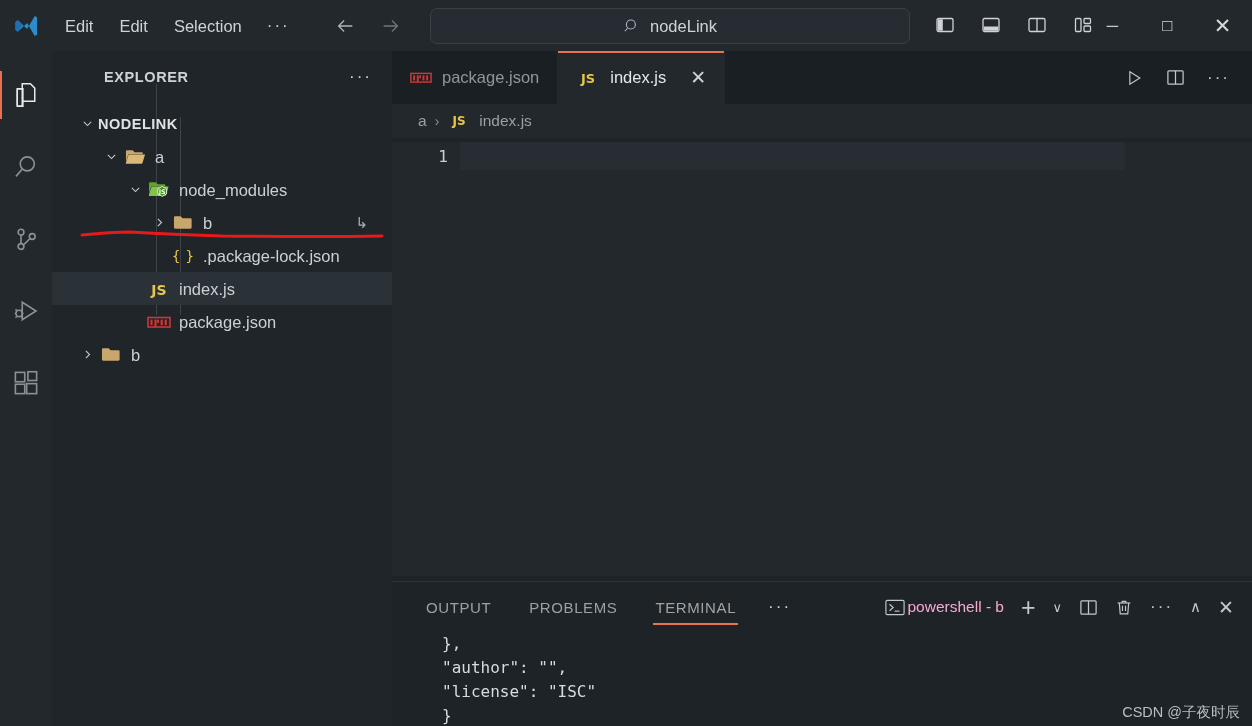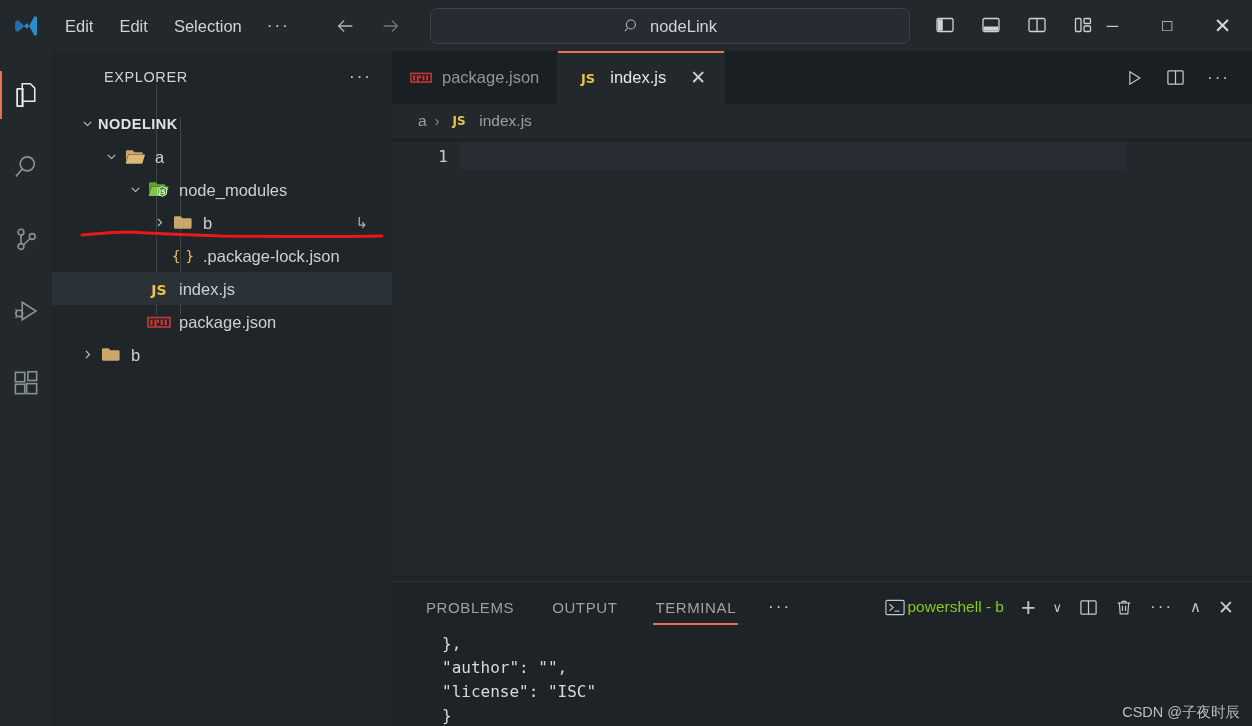--- a/index.html
+++ b/index.html
@@ -54,21 +54,21 @@
 
   
   .sidebar {
     position: absolute; left: 52px; top: 51px; width: 340px; height: 675px;
     background: #1f2529;
   }
   .sidebar-header {
     height: 52px; display: flex; align-items: center; justify-content: space-between;
     padding: 0 20px 0 52px;
   }
-  .sidebar-title { color: #cfd3d6; font-size: 14.5px; letter-spacing: 0.6px; }
+  .sidebar-title { color: #cfd3d6; font-size: 14.5px; letter-spacing: 0.6px; font-weight: bold; }
   .sidebar-dots { color: #cfd3d6; font-size: 17px; letter-spacing: 2px; }
   .tree { padding-top: 4px; }
   .row {
     position: relative; height: 33px; display: flex; align-items: center;
     color: #cbd0d4; font-size: 16.5px; white-space: nowrap;
   }
   .row.selected { background: #2a3137; }
   .row .twisty { width: 22px; display: flex; align-items: center; justify-content: center; color: #b4b9bd; font-size: 12px; }
   .row .twisty.blank { visibility: hidden; }
   .row .ico { width: 26px; display: flex; align-items: center; justify-content: center; margin-right: 7px; }
@@ -111,21 +111,21 @@
   .panel-tab {
     position: relative; color: #9aa0a5; font-size: 15px; letter-spacing: 0.6px;
     padding: 14px 12px 13px; margin-right: 14px;
   }
   .panel-tab.active { color: #a3a3a3; }
   .panel-tab.active::after {
     content: ""; position: absolute; left: 10px; right: 10px; bottom: 4px; height: 2px; background: #e8714f;
   }
   .panel-dots { color: #cfd3d6; font-size: 17px; letter-spacing: 2px; padding-left: 6px; }
   .panel-actions { margin-left: auto; display: flex; align-items: center; gap: 17px; padding-right: 18px; color: #c3c8cc; }
-  .term-name { display: flex; align-items: center; gap: 2px; color: #84cc16; font-size: 15.5px; }
+  .term-name { display: flex; align-items: center; gap: 2px; color: #f9a8d4; font-size: 15.5px; }
   .terminal-body {
     padding-left: 50px; color: #d6dbdf;
     font-family: "DejaVu Sans Mono", monospace; font-size: 16px; line-height: 24px;
   }
   .watermark {
     position: absolute; right: 12px; bottom: 4px; color: #b9bec2; font-size: 14.5px;
     font-family: Liberation Sans, sans-serif;
   }
   svg { display: block; }
 </style>
@@ -437,22 +437,22 @@
     <div class="code-area">
       <div class="line-row">
         <div class="linenum">1</div>
         <div class="current-line"></div>
       </div>
     </div>
 
     <div class="panel">
       <div class="panel-head">
         <div class="panel-tabs">
+          <div class="panel-tab">OUTPUT</div>
           <div class="panel-tab">PROBLEMS</div>
-          <div class="panel-tab">OUTPUT</div>
           <div class="panel-tab active">TERMINAL</div>
           <div class="panel-dots">···</div>
         </div>
 
         <div class="panel-actions">
           <div class="term-name">
             <span>
               <svg width="20" height="17" viewBox="0 0 22 18" fill="none" stroke="#c3c8cc" stroke-width="1.25">
                 <rect x="1" y="1.2" width="20" height="15.6" rx="1.5"></rect>
                 <path d="M5 5.4 L9 9 L5 12.6"></path>

